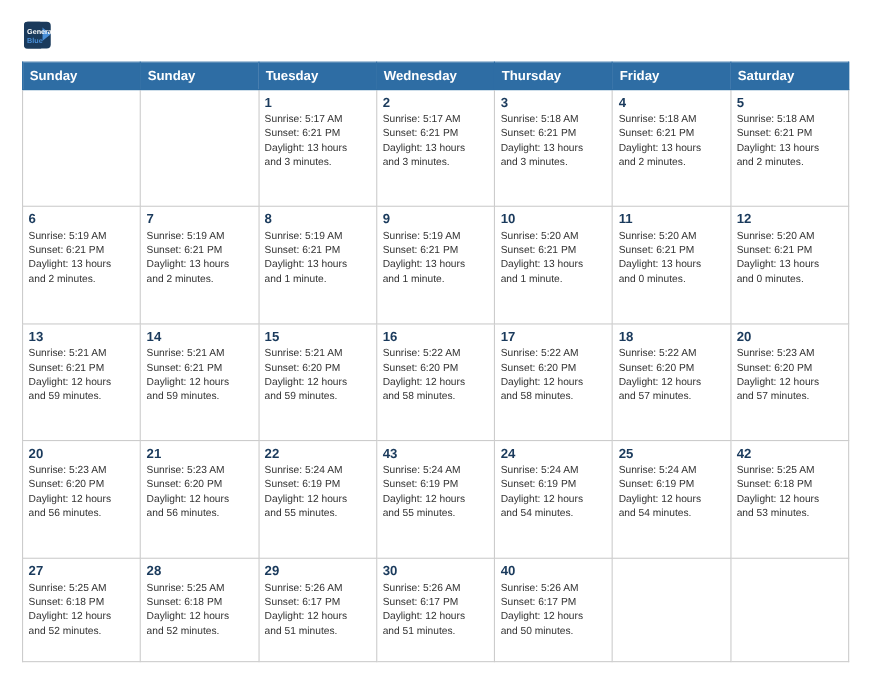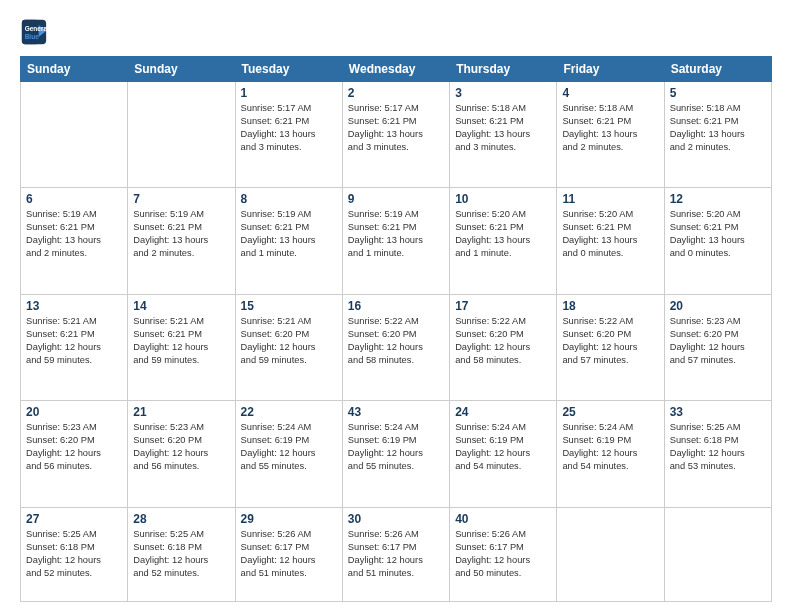--- a/index.html
+++ b/index.html
@@ -304,21 +304,21 @@
 and 54 minutes.</div>
           </td>
           <td>
             <span class="day-number">25</span>
             <div class="day-info" style="white-space: pre-line;">Sunrise: 5:24 AM
 Sunset: 6:19 PM
 Daylight: 12 hours
 and 54 minutes.</div>
           </td>
           <td>
-            <span class="day-number">33</span>
+            <span class="day-number">42</span>
             <div class="day-info" style="white-space: pre-line;">Sunrise: 5:25 AM
 Sunset: 6:18 PM
 Daylight: 12 hours
 and 53 minutes.</div>
           </td>
         </tr>
         <tr>
           <td>
             <span class="day-number">27</span>
             <div class="day-info" style="white-space: pre-line;">Sunrise: 5:25 AM

